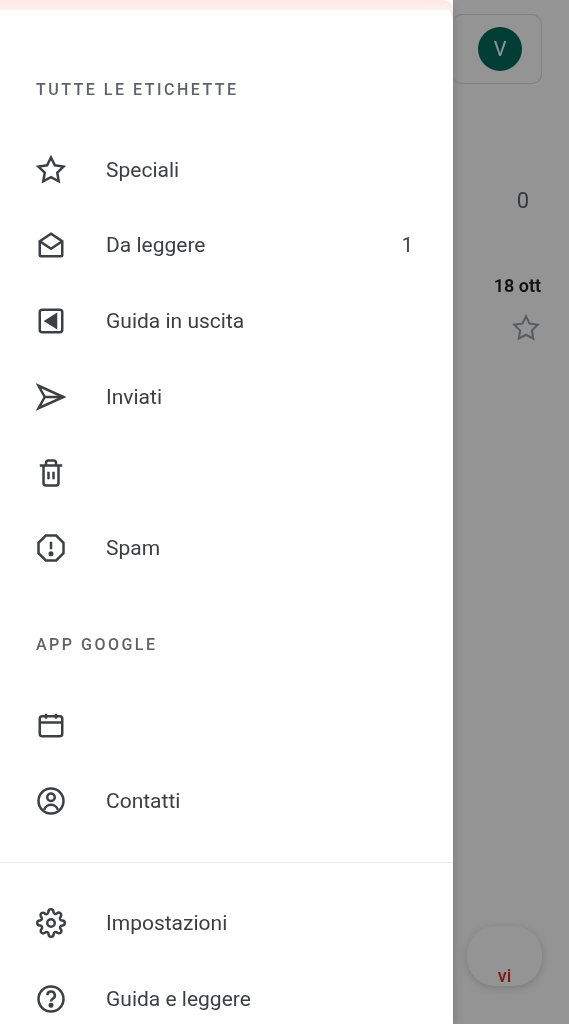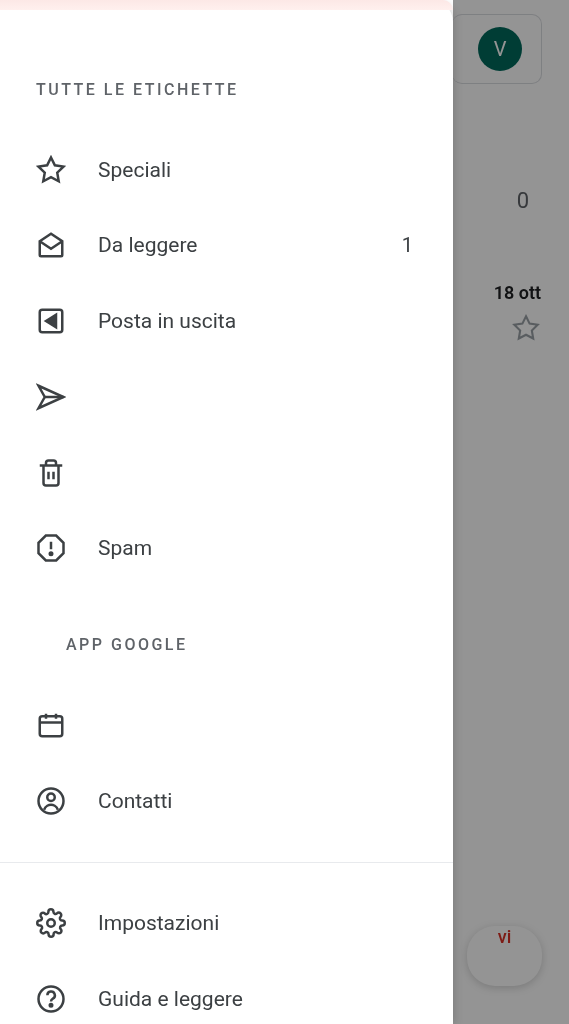--- a/index.html
+++ b/index.html
@@ -48,21 +48,21 @@
     }
     .bg-zero {
       position: absolute;
       top: 188px;
       right: 40px;
       font-size: 22px;
       color: #5f6368;
     }
     .bg-date {
       position: absolute;
-      top: 282px;
+      top: 275px;
       right: 28px;
       font-size: 18px;
       font-weight: 600;
       color: #202124;
     }
     .bg-star {
       position: absolute;
       top: 314px;
       right: 29px;
       width: 28px;
@@ -72,21 +72,21 @@
     .bg-fab {
       position: absolute;
       bottom: 38px;
       right: 27px;
       width: 75px;
       height: 60px;
       border-radius: 28px;
       background: #fff;
       box-shadow: 0 2px 8px rgba(0,0,0,0.18);
       display: flex;
-      align-items: flex-start;
+      align-items: flex-end;
       justify-content: center;
     }
     .bg-fab span {
       color: #d93025;
       font-size: 18px;
       font-weight: 500;
     }
     .drawer {
       position: absolute;
       top: 0; left: 0; bottom: 0;
@@ -107,37 +107,36 @@
       padding: 44px 36px 20px 36px;
       font-size: 16px;
       letter-spacing: 2.5px;
       color: #5f6368;
       font-weight: 500;
       text-transform: uppercase;
     }
     .section-header.tight {
       padding-top: 36px;
       padding-bottom: 20px;
-      margin-left: 30px;
     }
     .nav-item {
       display: flex;
       align-items: center;
       height: 76px;
       padding: 0 36px;
       cursor: pointer;
     }
     .nav-icon {
       width: 30px;
       height: 30px;
       flex-shrink: 0;
       color: #3c4043;
     }
     .nav-label {
-      margin-left: 32px;
+      margin-left: 40px;
       font-size: 21px;
       color: #3c4043;
       flex: 1;
     }
     .nav-badge {
       font-size: 20px;
       color: #3c4043;
       margin-right: 4px;
     }
     .divider {
@@ -195,30 +194,31 @@
   </div>
 
 
   <div class="nav-item">
     <span class="nav-icon">
       <svg viewBox="0 0 24 24" fill="none" stroke="currentColor" stroke-width="2">
           <rect x="3" y="3" width="18" height="18" rx="2"></rect>
           <path d="M8 12l8-5v10l-8-5z" fill="currentColor"></path>
         </svg>
     </span>
-    <span class="nav-label">Posta in uscita</span>
+    <span class="nav-label">Guida in uscita</span>
   </div>
 
   <div class="nav-item">
     <span class="nav-icon">
       <svg viewBox="0 0 24 24" fill="none" stroke="currentColor" stroke-width="2">
           <path d="M2 3l20 9-20 9 5-9-5-9z"></path>
           <path d="M7 12h15"></path>
         </svg>
     </span>
+    <span class="nav-label">Inviati</span>
   </div>
 
   <div class="nav-item">
     <span class="nav-icon">
       <svg viewBox="0 0 24 24" fill="none" stroke="currentColor" stroke-width="2">
           <path d="M3 6h18"></path>
           <path d="M8 6V4a2 2 0 0 1 2-2h4a2 2 0 0 1 2 2v2"></path>
           <path d="M6 6v14a2 2 0 0 0 2 2h8a2 2 0 0 0 2-2V6"></path>
           <line x1="10" y1="11" x2="10" y2="17"></line>
           <line x1="14" y1="11" x2="14" y2="17"></line>

